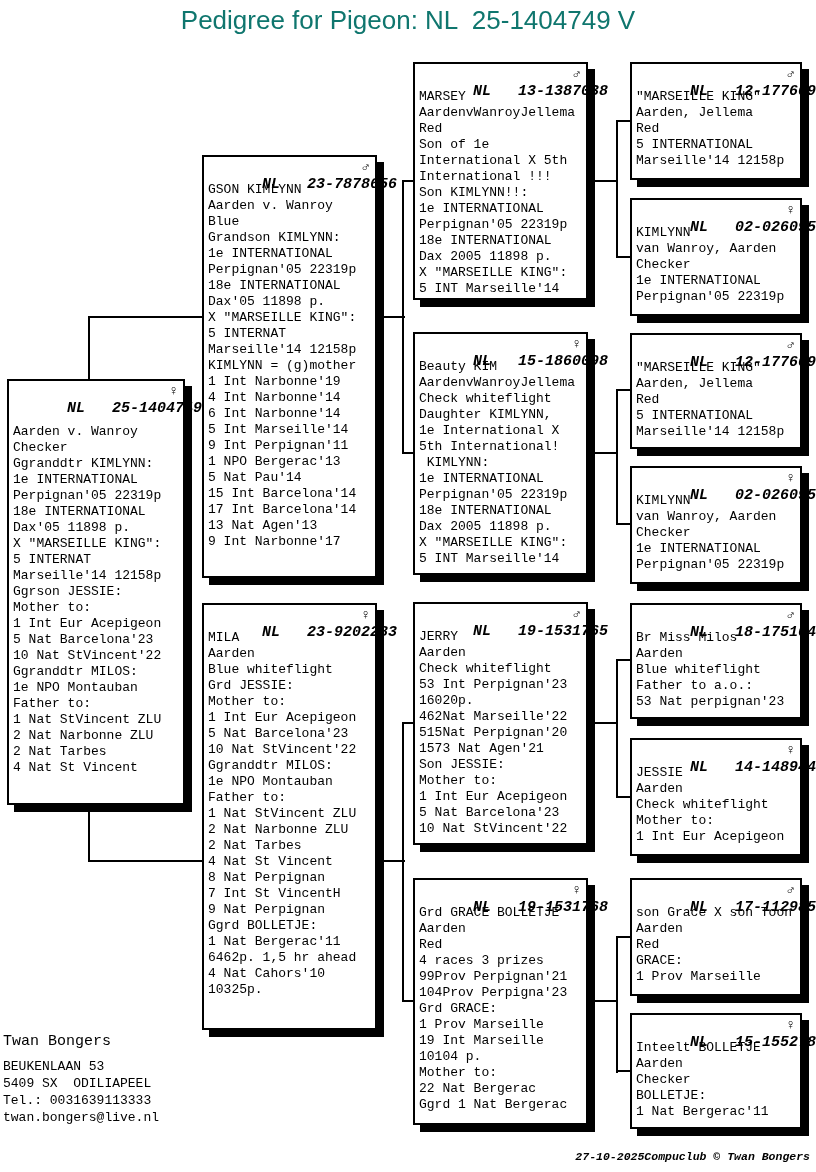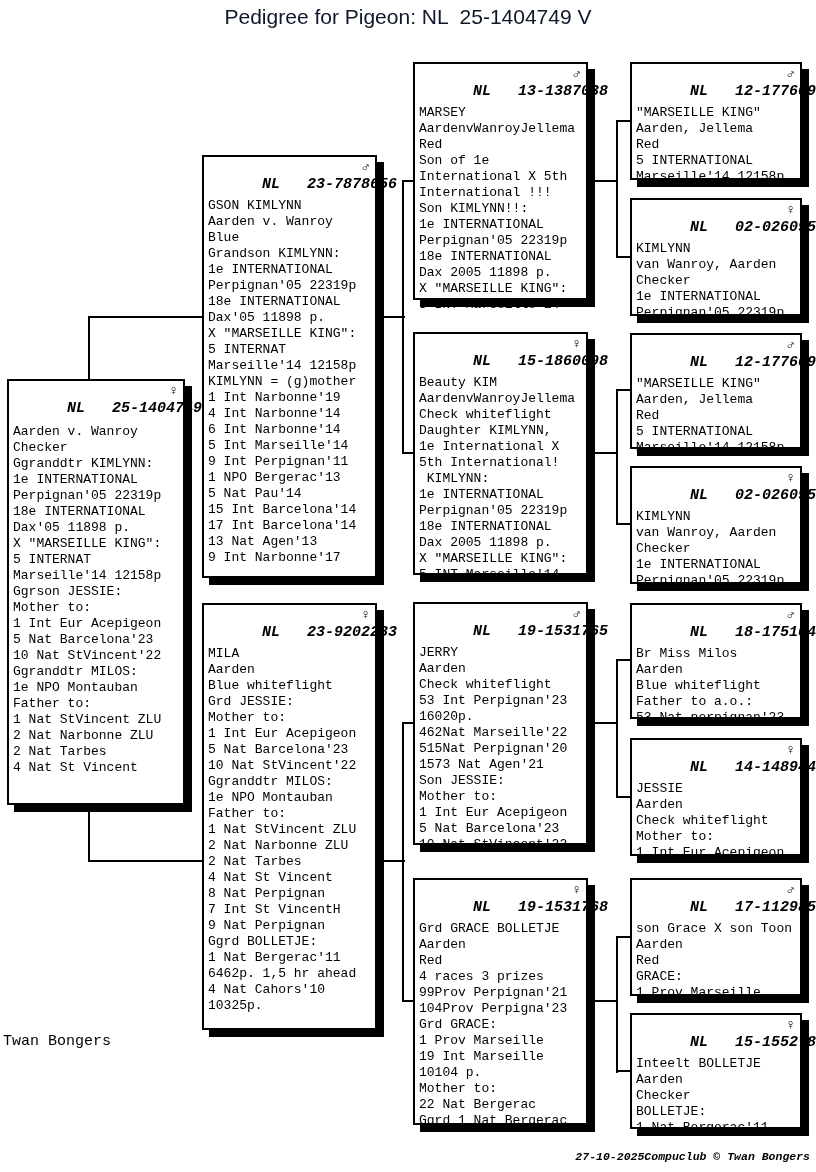--- a/index.html
+++ b/index.html
@@ -1,26 +1,26 @@
 <!DOCTYPE html>
 <html><head>
 <meta charset="utf-8">
 <style>
   html,body{margin:0;padding:0;background:#fff;}
   .page{position:relative;width:816px;height:1172px;background:#fff;overflow:hidden;
         font-family:"Liberation Mono","DejaVu Sans Mono",monospace;color:#000;}
   .title{position:absolute;top:5px;left:0;width:100%;text-align:center;
-         font-family:"Liberation Sans","DejaVu Sans",sans-serif;font-size:21px;
-         white-space:pre;color:#0f172a;}
+         font-family:"Liberation Sans","DejaVu Sans",sans-serif;font-size:26px;
+         white-space:pre;color:#0f766e;}
   .box{position:absolute;background:#fff;border:2px solid #000;box-sizing:border-box;
        box-shadow:7px 7px 0 #000;padding:2px 3px 2px 4px;}
   .hdr{position:relative;height:19px;font-weight:bold;font-style:italic;
        font-size:15px;white-space:pre;}
   .sex{position:absolute;right:2px;top:0;font-style:normal;font-weight:bold;font-size:14px;}
-  .details{font-size:13px;line-height:16px;white-space:pre;margin-top:20px;}
+  .details{font-size:13px;line-height:16px;white-space:pre;margin-top:4px;}
   .box.subject .details{margin-top:22px;}
   .line{position:absolute;background:#000;}
   .contact{position:absolute;left:3px;top:1033px;}
   .contact-name{font-weight:normal;font-size:15px;margin-bottom:8px;}
   .contact-lines{font-size:13px;line-height:17px;white-space:pre;}
   .footer{position:absolute;top:1137px;right:6px;font-size:11.5px;
           font-weight:bold;font-style:italic;white-space:pre;}
   .footer .credit{}
 </style>
 </head>
@@ -325,19 +325,23 @@
     </div>
     <div class="details">Inteelt BOLLETJE
 Aarden
 Checker
 BOLLETJE:
 1 Nat Bergerac'11</div>
   </div>
 
   <div class="contact">
     <div class="contact-name">Twan Bongers</div>
+    <div class="contact-lines">BEUKENLAAN 53
+5409 SX  ODILIAPEEL
+Tel.: 0031639113333
+twan.bongers@live.nl</div>
   </div>
 
   <div class="footer">
     <span>27-10-2025</span><span class="credit">Compuclub © Twan Bongers</span>
   </div>
 
 </div>
 
 </body></html>

